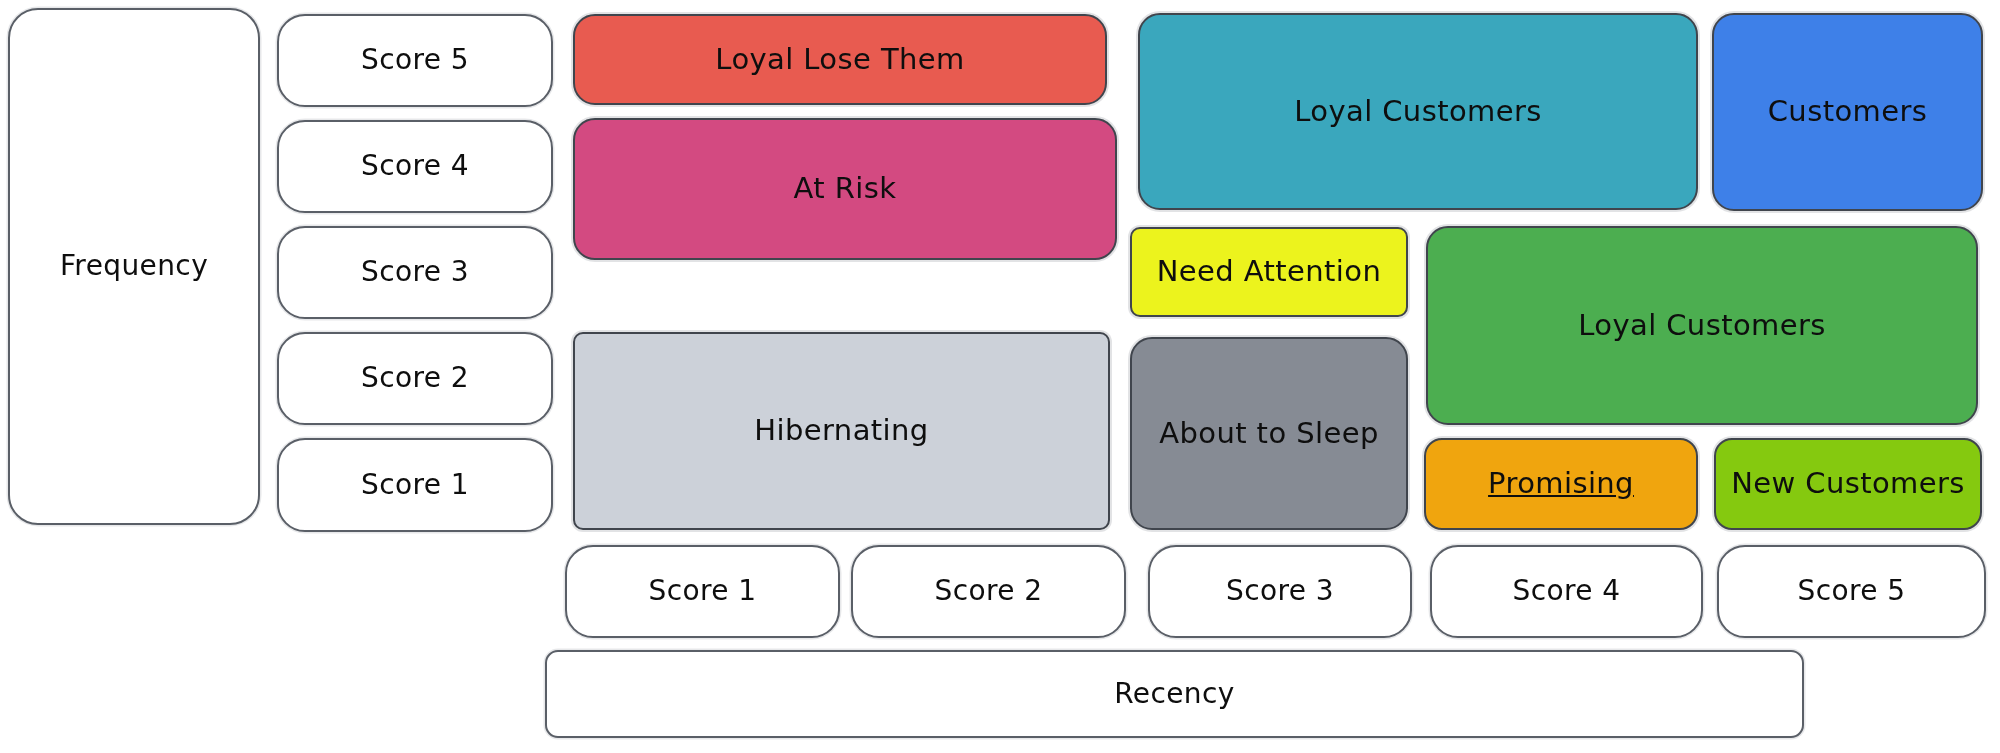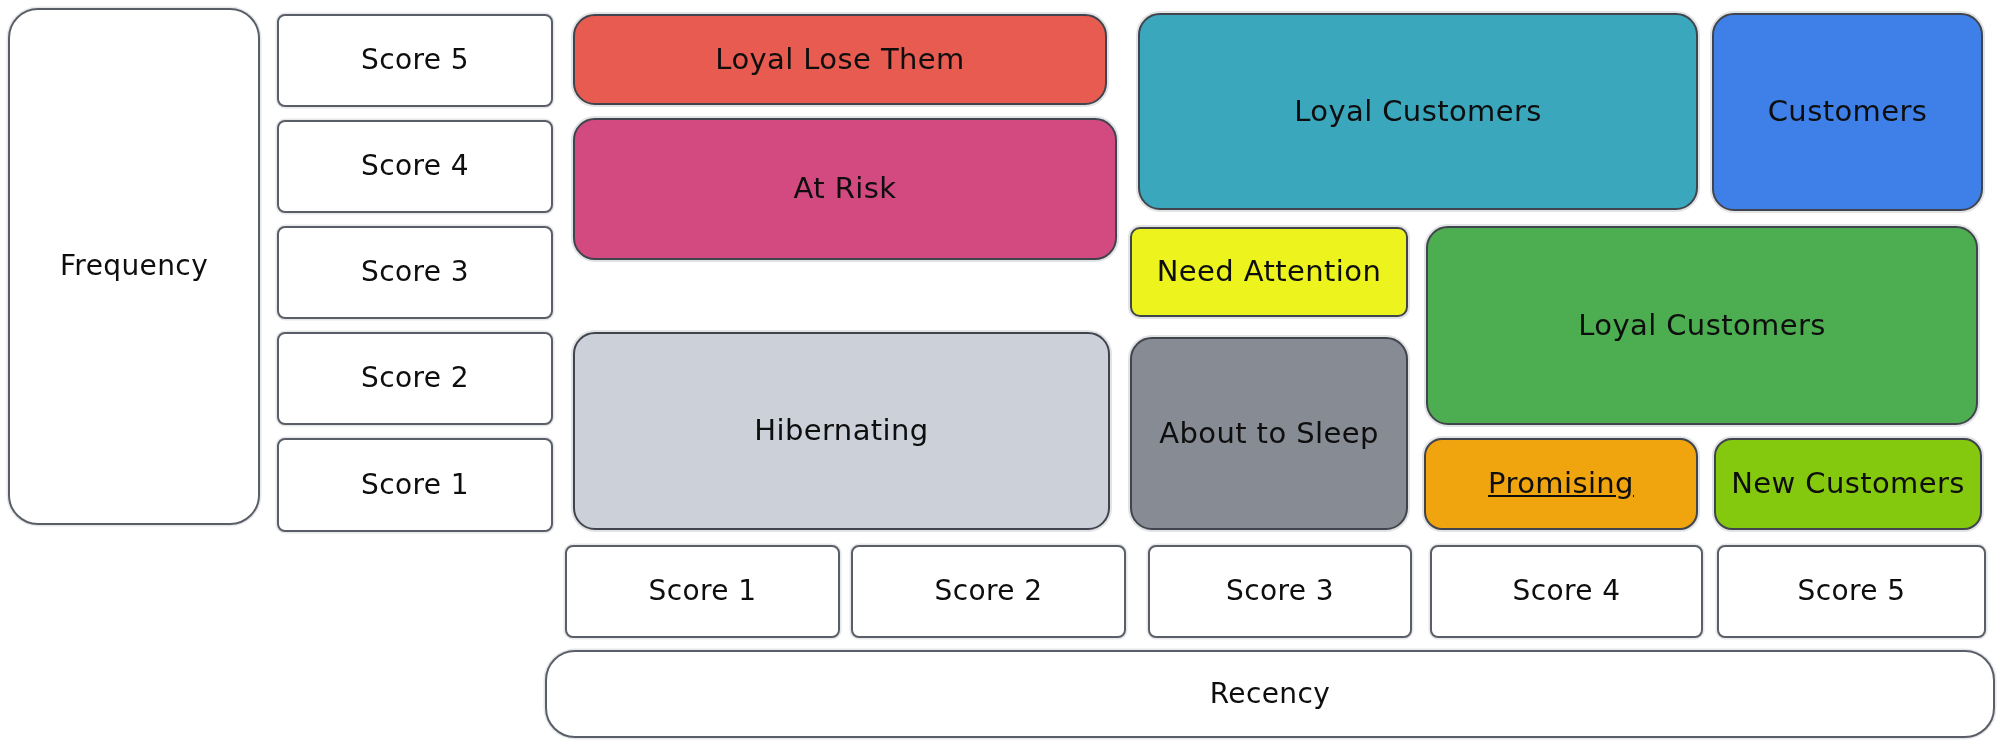--- a/index.html
+++ b/index.html
@@ -9,48 +9,48 @@
   }
   .box{
     position:absolute;display:flex;align-items:center;justify-content:center;
     box-sizing:border-box;text-align:center;border-radius:22px;
     border:2.5px solid #40454d;
     box-shadow:0 0 0 2px rgba(150,155,163,0.28);
     font-size:29px;letter-spacing:0.4px;line-height:1.15;
   }
   .box span{padding:0 10px;}
   .white{
-    background:#ffffff;border:2px solid #5a5f67;border-radius:8px;
+    background:#ffffff;border:2px solid #5a5f67;border-radius:28px;
     box-shadow:0 0 0 1.5px rgba(160,164,171,0.25);
     font-size:28px;
   }
   .axis{border-radius:30px;}
   
   .freq-axis      {left:8px;   top:8px;   width:252px;  height:517px;}
   .fscore-5       {left:277px; top:14px;  width:276px;  height:93px;}
   .fscore-4       {left:277px; top:120px; width:276px;  height:93px;}
   .fscore-3       {left:277px; top:226px; width:276px;  height:93px;}
   .fscore-2       {left:277px; top:332px; width:276px;  height:93px;}
   .fscore-1       {left:277px; top:438px; width:276px;  height:94px;}
   .seg-cannot     {left:573px; top:14px;  width:534px;  height:91px;}
   .seg-atrisk     {left:573px; top:118px; width:544px;  height:142px;}
-  .seg-hibernate  {left:573px; top:332px; width:537px;  height:198px;}
+  .seg-hibernate  {left:573px; top:332px; width:537px;  height:198px;border-radius:10px;}
   .seg-loyal-teal {left:1138px;top:13px;  width:560px;  height:197px;}
   .seg-champions  {left:1712px;top:13px;  width:271px;  height:198px;}
   .seg-attention  {left:1130px;top:227px; width:278px;  height:90px; border-radius:10px;}
   .seg-sleep      {left:1130px;top:337px; width:278px;  height:193px;}
   .seg-loyal-green{left:1426px;top:226px; width:552px;  height:199px;}
   .seg-promising  {left:1424px;top:438px; width:274px;  height:92px; border-radius:18px;text-decoration:underline;}
   .seg-newcust    {left:1714px;top:438px; width:268px;  height:92px; border-radius:18px;}
   .rscore-1       {left:565px; top:545px; width:275px;  height:93px;}
   .rscore-2       {left:851px; top:545px; width:275px;  height:93px;}
   .rscore-3       {left:1148px;top:545px; width:264px;  height:93px;}
   .rscore-4       {left:1430px;top:545px; width:273px;  height:93px;}
   .rscore-5       {left:1717px;top:545px; width:269px;  height:93px;}
-  .recency-axis   {left:545px; top:650px; width:1450px; height:88px;}
+  .recency-axis   {left:545px; top:650px; width:1259px; height:88px;border-radius:13px;}
 </style>
 </head>
 <body>
 
 <div class="canvas">
 
   <div class="box white axis freq-axis">
     <span>Frequency</span>
   </div>
   <div class="box white fscore-5">

